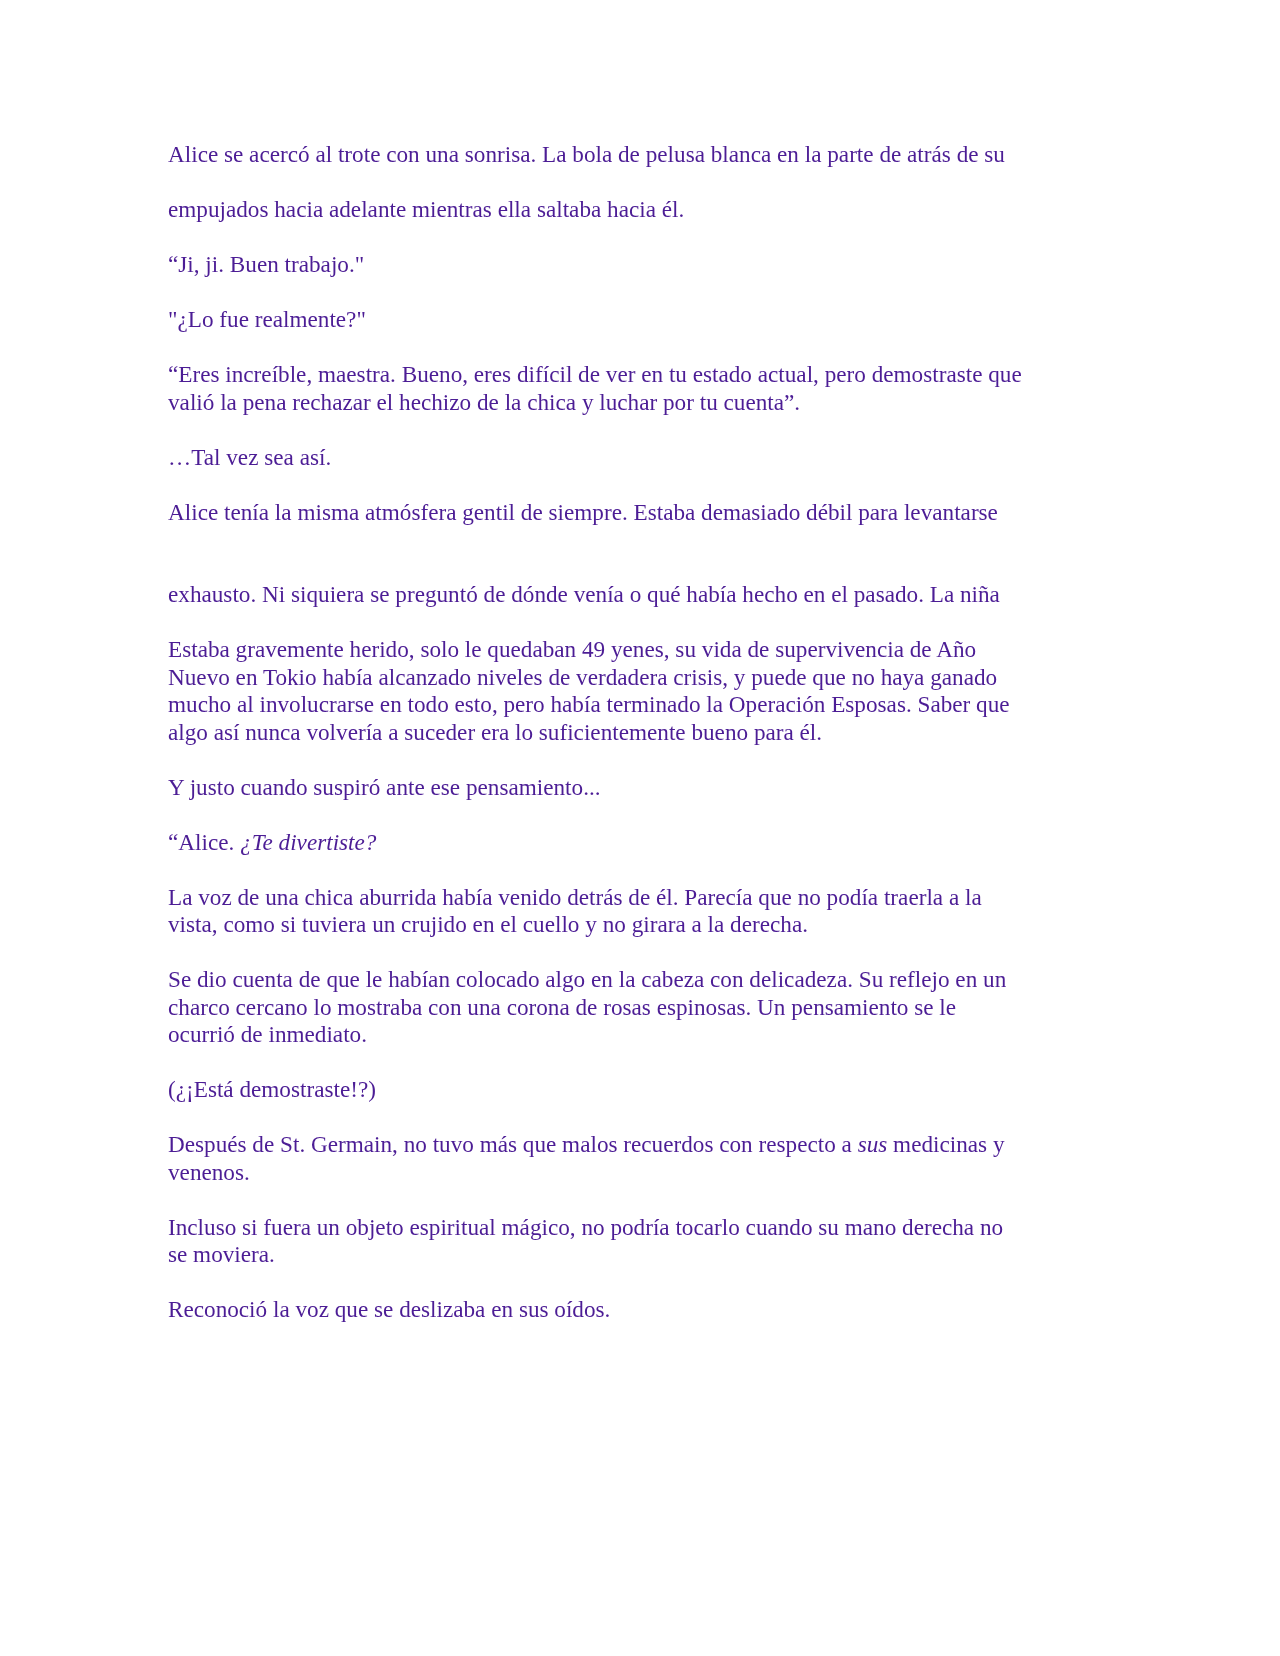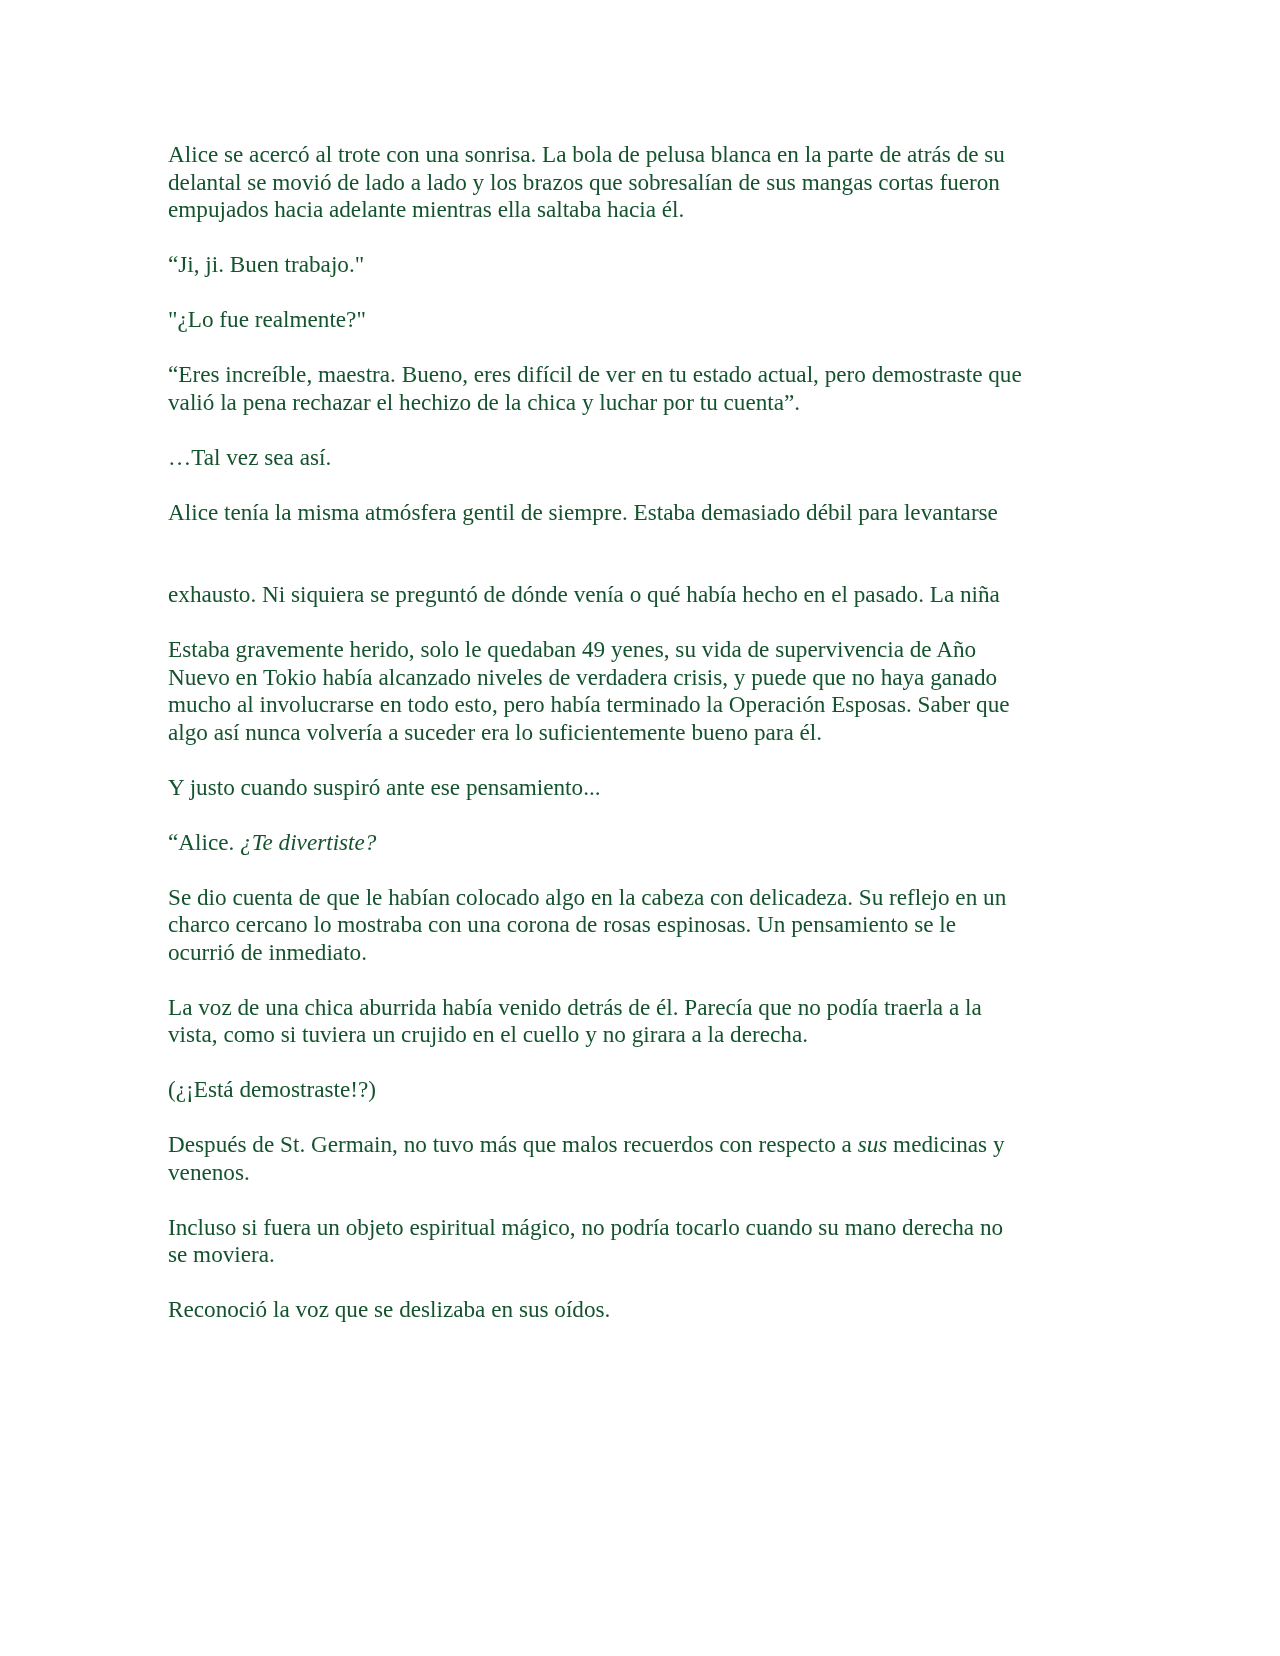--- a/index.html
+++ b/index.html
@@ -5,32 +5,32 @@
     html, body { margin: 0; padding: 0; background: #ffffff; }
     body { width: 1280px; height: 1656px; position: relative; overflow: hidden; }
     .page {
       position: absolute;
       left: 168px;
       top: 141px;
       width: 900px;
       font-family: "Liberation Serif", "DejaVu Serif", serif;
       font-size: 23.2px;
       line-height: 27.5px;
-      color: #14532d;
+      color: #4c1d95;
     }
     .page p { margin: 0 0 27.5px 0; }
     .page em { font-style: italic; }
   </style>
 </head>
 <body>
 
 <div class="page">
   <p>
     <span>Alice se acercó al trote con una sonrisa. La bola de pelusa blanca en la parte de atrás de su</span><br>
-    <span>delantal se movió de lado a lado y los brazos que sobresalían de sus mangas cortas fueron</span><br>
+    <br>
     <span>empujados hacia adelante mientras ella saltaba hacia él.</span>
   </p>
   <p>
     <span>“Ji, ji. Buen trabajo."</span>
   </p>
   <p>
     <span>"¿Lo fue realmente?"</span>
   </p>
   <p>
     <span>“Eres increíble, maestra. Bueno, eres difícil de ver en tu estado actual, pero demostraste que</span><br>
@@ -51,27 +51,27 @@
     <span>mucho al involucrarse en todo esto, pero había terminado la Operación Esposas. Saber que</span><br>
     <span>algo así nunca volvería a suceder era lo suficientemente bueno para él.</span>
   </p>
   <p>
     <span>Y justo cuando suspiró ante ese pensamiento...</span>
   </p>
   <p>
     <span>“Alice. </span><em>¿Te divertiste?</em>
   </p>
   <p>
+    <span>La voz de una chica aburrida había venido detrás de él. Parecía que no podía traerla a la</span><br>
+    <span>vista, como si tuviera un crujido en el cuello y no girara a la derecha.</span>
+  </p>
+  <p>
     <span>Se dio cuenta de que le habían colocado algo en la cabeza con delicadeza. Su reflejo en un</span><br>
     <span>charco cercano lo mostraba con una corona de rosas espinosas. Un pensamiento se le</span><br>
     <span>ocurrió de inmediato.</span>
-  </p>
-  <p>
-    <span>La voz de una chica aburrida había venido detrás de él. Parecía que no podía traerla a la</span><br>
-    <span>vista, como si tuviera un crujido en el cuello y no girara a la derecha.</span>
   </p>
   <p>
     <span>(¿¡Está demostraste!?)</span>
   </p>
   <p>
     <span>Después de St. Germain, no tuvo más que malos recuerdos con respecto a </span><em>sus</em><span> medicinas y</span><br>
     <span>venenos.</span>
   </p>
   <p>
     <span>Incluso si fuera un objeto espiritual mágico, no podría tocarlo cuando su mano derecha no</span><br>

